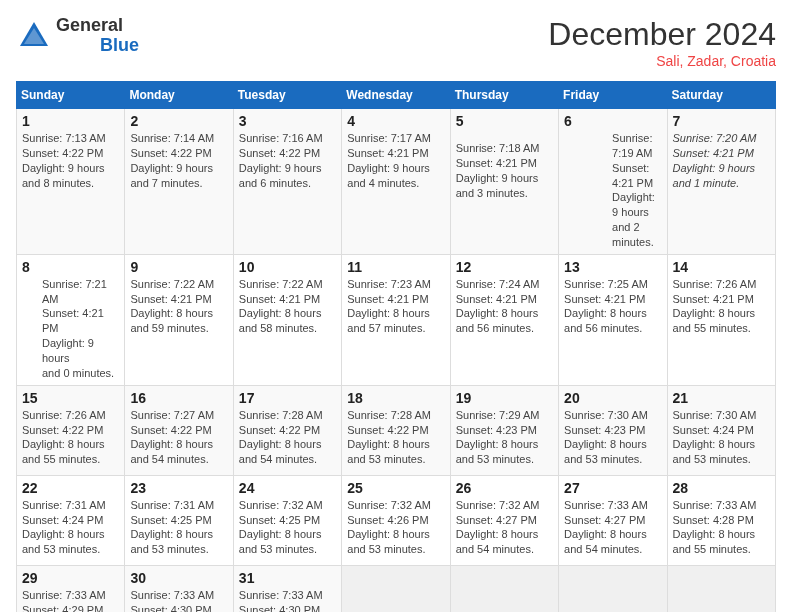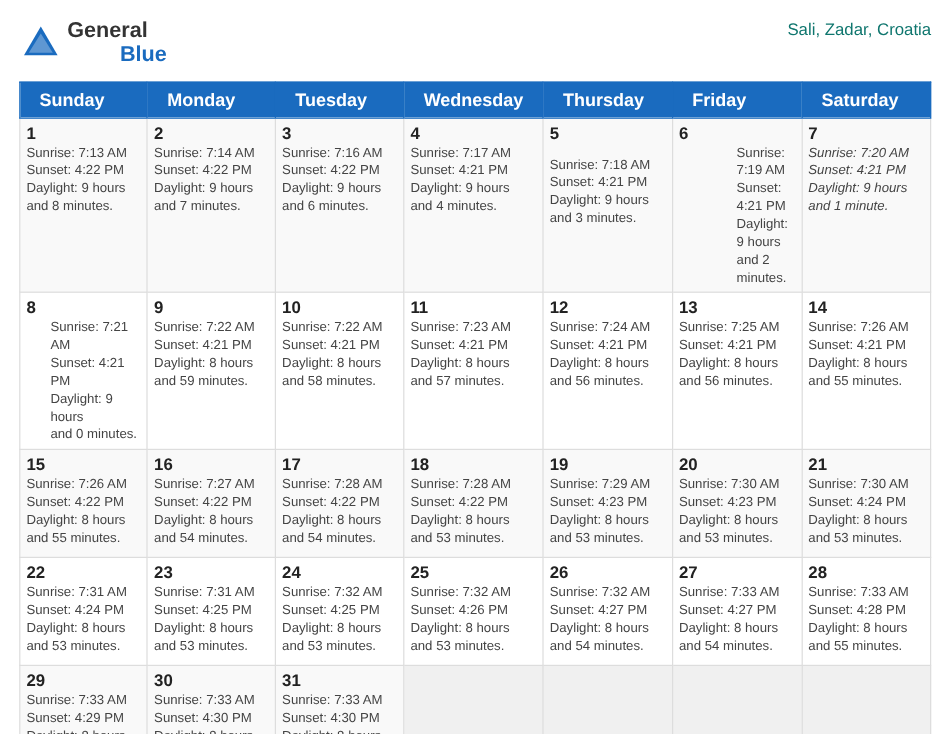--- a/index.html
+++ b/index.html
@@ -27,32 +27,32 @@
       line-height: 1.1;
     }
     .logo-text .general { color: #333; }
     .logo-text .blue { color: #1a6bbf; margin-left: 44px; }
     .logo-icon {
       width: 36px;
       height: 36px;
     }
     .title-block { text-align: right; }
     .month-title { font-size: 32px; color: #333; font-weight: normal; }
-    .subtitle { font-size: 14px; color: #0f766e; }
+    .subtitle { font-size: 14px; color: #ef4444; }
     table {
       width: 100%;
       border-collapse: collapse;
       font-size: 11px;
     }
     thead th {
       background: #1a6bbf;
       color: #fff;
-      padding: 6px 16px;
+      padding: 6px 4px;
       text-align: left;
-      font-size: 15px;
+      font-size: 12px;
       font-weight: bold;
       border: 1px solid #1a6bbf;
     }
     tbody td {
       border: 1px solid #ddd;
       vertical-align: top;
       padding: 4px 5px;
       min-height: 80px;
       height: 90px;
       width: calc(100% / 7);
@@ -81,20 +81,21 @@
     <svg class="logo-icon" viewBox="0 0 36 36">
       <polygon points="18,4 32,28 4,28" fill="#1a6bbf"></polygon>
       <polygon points="18,10 28,26 8,26" fill="#fff" opacity="0.3"></polygon>
     </svg>
     <div class="logo-text">
       <span class="general">General</span><br>
       <span class="blue">Blue</span>
     </div>
   </div>
   <div class="title-block">
+    <div class="month-title">December 2024</div>
     <div class="subtitle">Sali, Zadar, Croatia</div>
   </div>
 </div>
 
 <table>
   <thead>
     <tr>
 
     <th>Sunday</th>
         <th>Monday</th>

